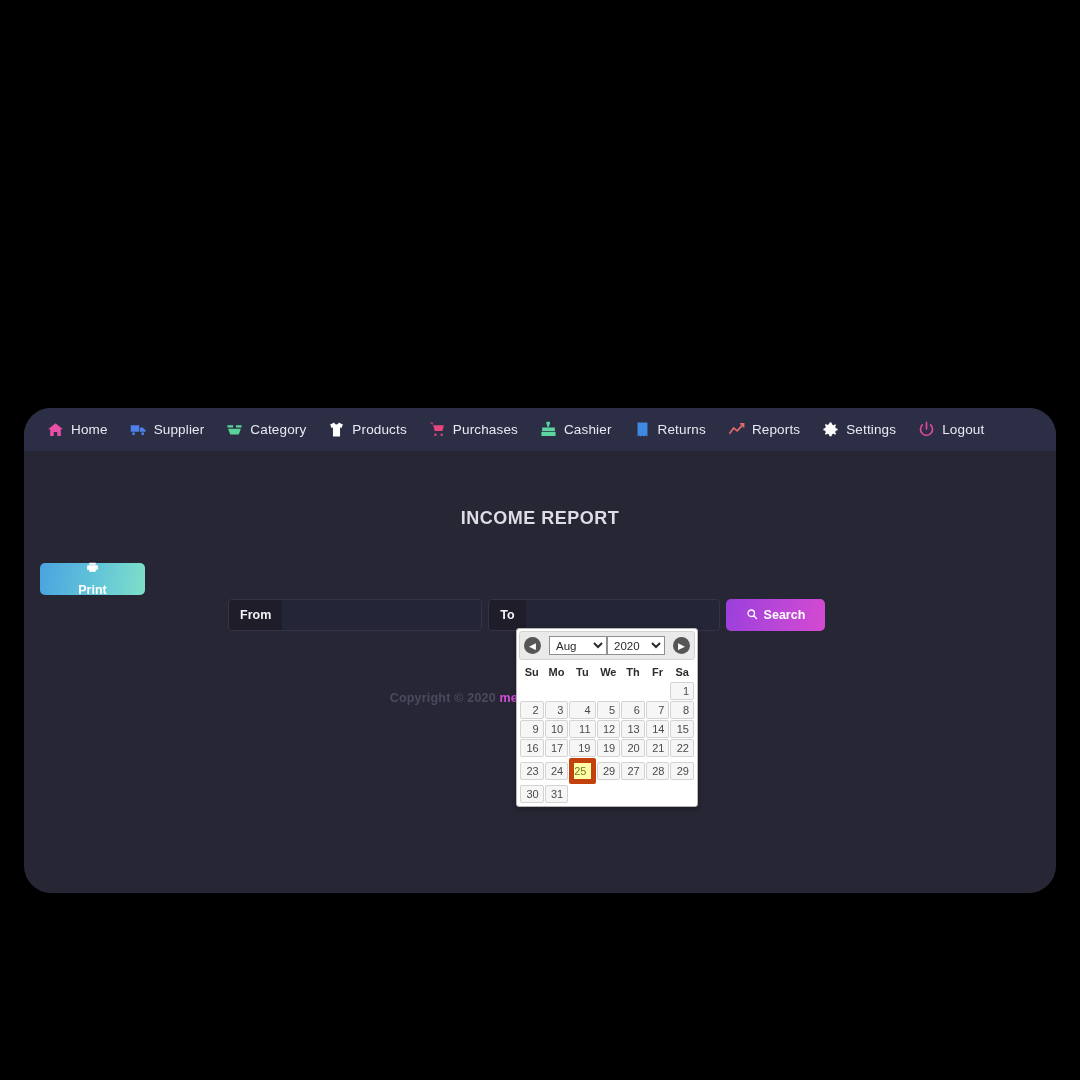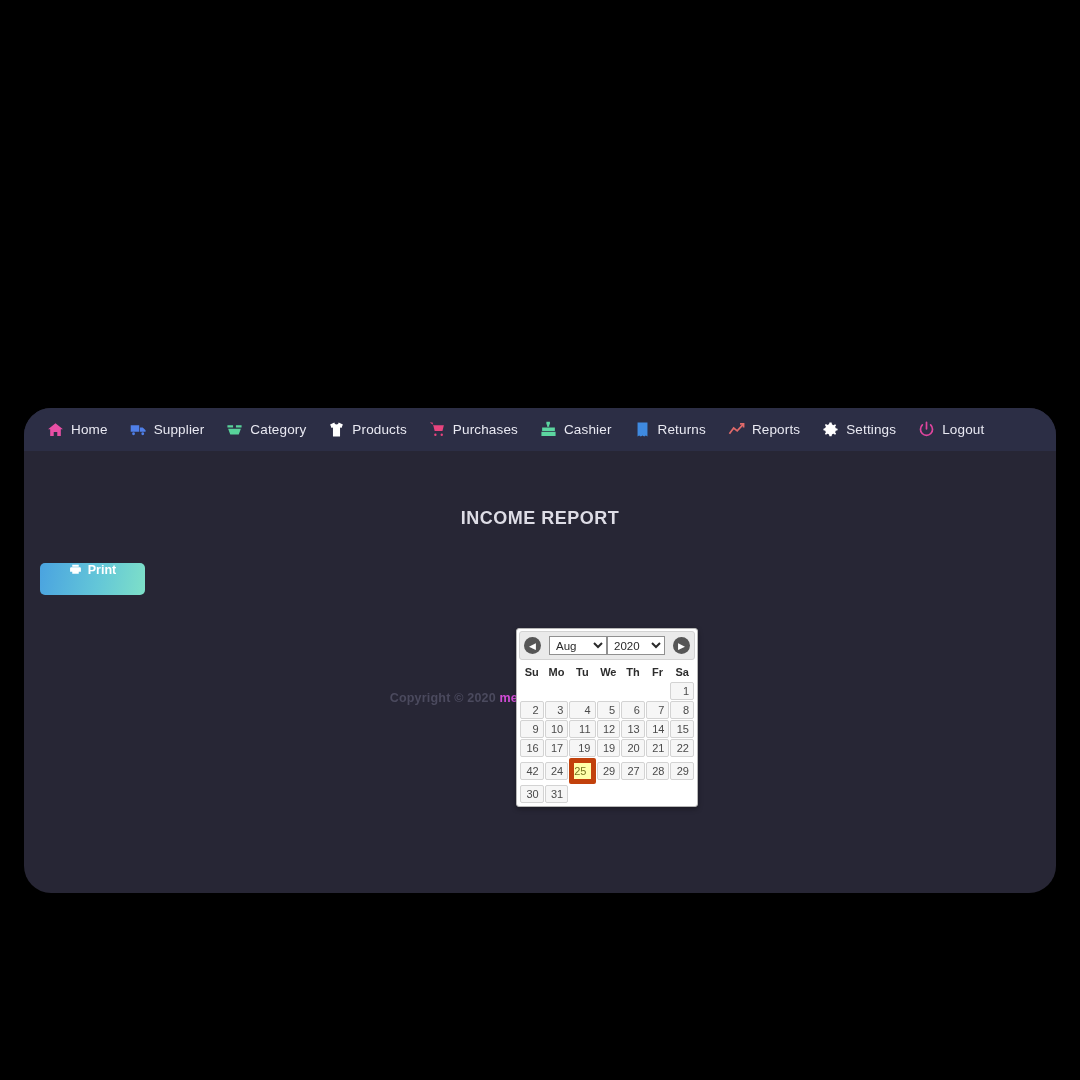--- a/index.html
+++ b/index.html
@@ -78,24 +78,26 @@
     top: 112px;
     width: 105px;
     height: 32px;
     border: none;
     border-radius: 5px;
     background: linear-gradient(100deg, #4aa3e0 0%, #63c6d8 55%, #7ee0c8 100%);
     color: #ffffff;
     font-size: 12.5px;
     font-weight: bold;
     display: flex;
+    align-items: center;
     justify-content: center;
     gap: 6px;
     cursor: pointer;
     font-family: "Liberation Sans", sans-serif;
+    flex-direction: column;
   }
   #print-button svg { width: 13px; height: 13px; }
 
   
   #filter-form {
     position: absolute;
     left: 204px;
     top: 148px;
     display: flex;
     align-items: flex-start;
@@ -353,20 +355,39 @@
 
     <button id="print-button">
       <span>
         <svg viewBox="0 0 24 24" fill="#ffffff">
             <path d="M6 3h12v4H6zM4 8h16a2 2 0 0 1 2 2v6h-4v4H6v-4H2v-6a2 2 0 0 1 2-2zm4 8h8v4H8z"></path>
           </svg>
       </span>
       <span>Print</span>
     </button>
 
+    <div id="filter-form">
+      <div class="input-group">
+        <span class="input-group-prepend">From</span>
+        <input id="from-input" class="date-input" type="text" placeholder="" style="">
+      </div>
+      <div class="input-group">
+        <span class="input-group-prepend">To</span>
+        <input id="to-input" class="date-input" type="text" placeholder="" style="">
+      </div>
+      <button id="search-button">
+        <span>
+          <svg viewBox="0 0 24 24" fill="none" stroke="#ffffff" stroke-width="2.6">
+            <circle cx="10.5" cy="10.5" r="6.5"></circle>
+              <line x1="15.5" y1="15.5" x2="21" y2="21" stroke-linecap="round"></line>
+          </svg>
+        </span>
+        <span>Search</span>
+      </button>
+    </div>
 
     <div id="footer-copyright">
       <span>Copyright © 2020 </span><span class="brand">mesinkasir</span><span>. All rights reserved.</span>
     </div>
 
     <div id="datepicker">
       <div id="dp-header">
         <span class="dp-nav">◀</span>
         <span id="dp-selects">
           <select id="dp-month-select"><option value="Jan">Jan</option><option value="Feb">Feb</option><option value="Mar">Mar</option><option value="Apr">Apr</option><option value="May">May</option><option value="Jun">Jun</option><option value="Jul">Jul</option><option value="Aug" selected="">Aug</option><option value="Sep">Sep</option><option value="Oct">Oct</option><option value="Nov">Nov</option><option value="Dec">Dec</option></select>
@@ -462,21 +483,21 @@
               </td>
               <td>
                 <span class="dp-day">21</span>
               </td>
               <td>
                 <span class="dp-day">22</span>
               </td>
             </tr>
             <tr>
               <td>
-                <span class="dp-day">42</span>
+                <span class="dp-day">23</span>
               </td>
               <td>
                 <span class="dp-day">24</span>
               </td>
               <td>
                 <span class="dp-day today">25</span>
               </td>
               <td>
                 <span class="dp-day">29</span>
               </td>

